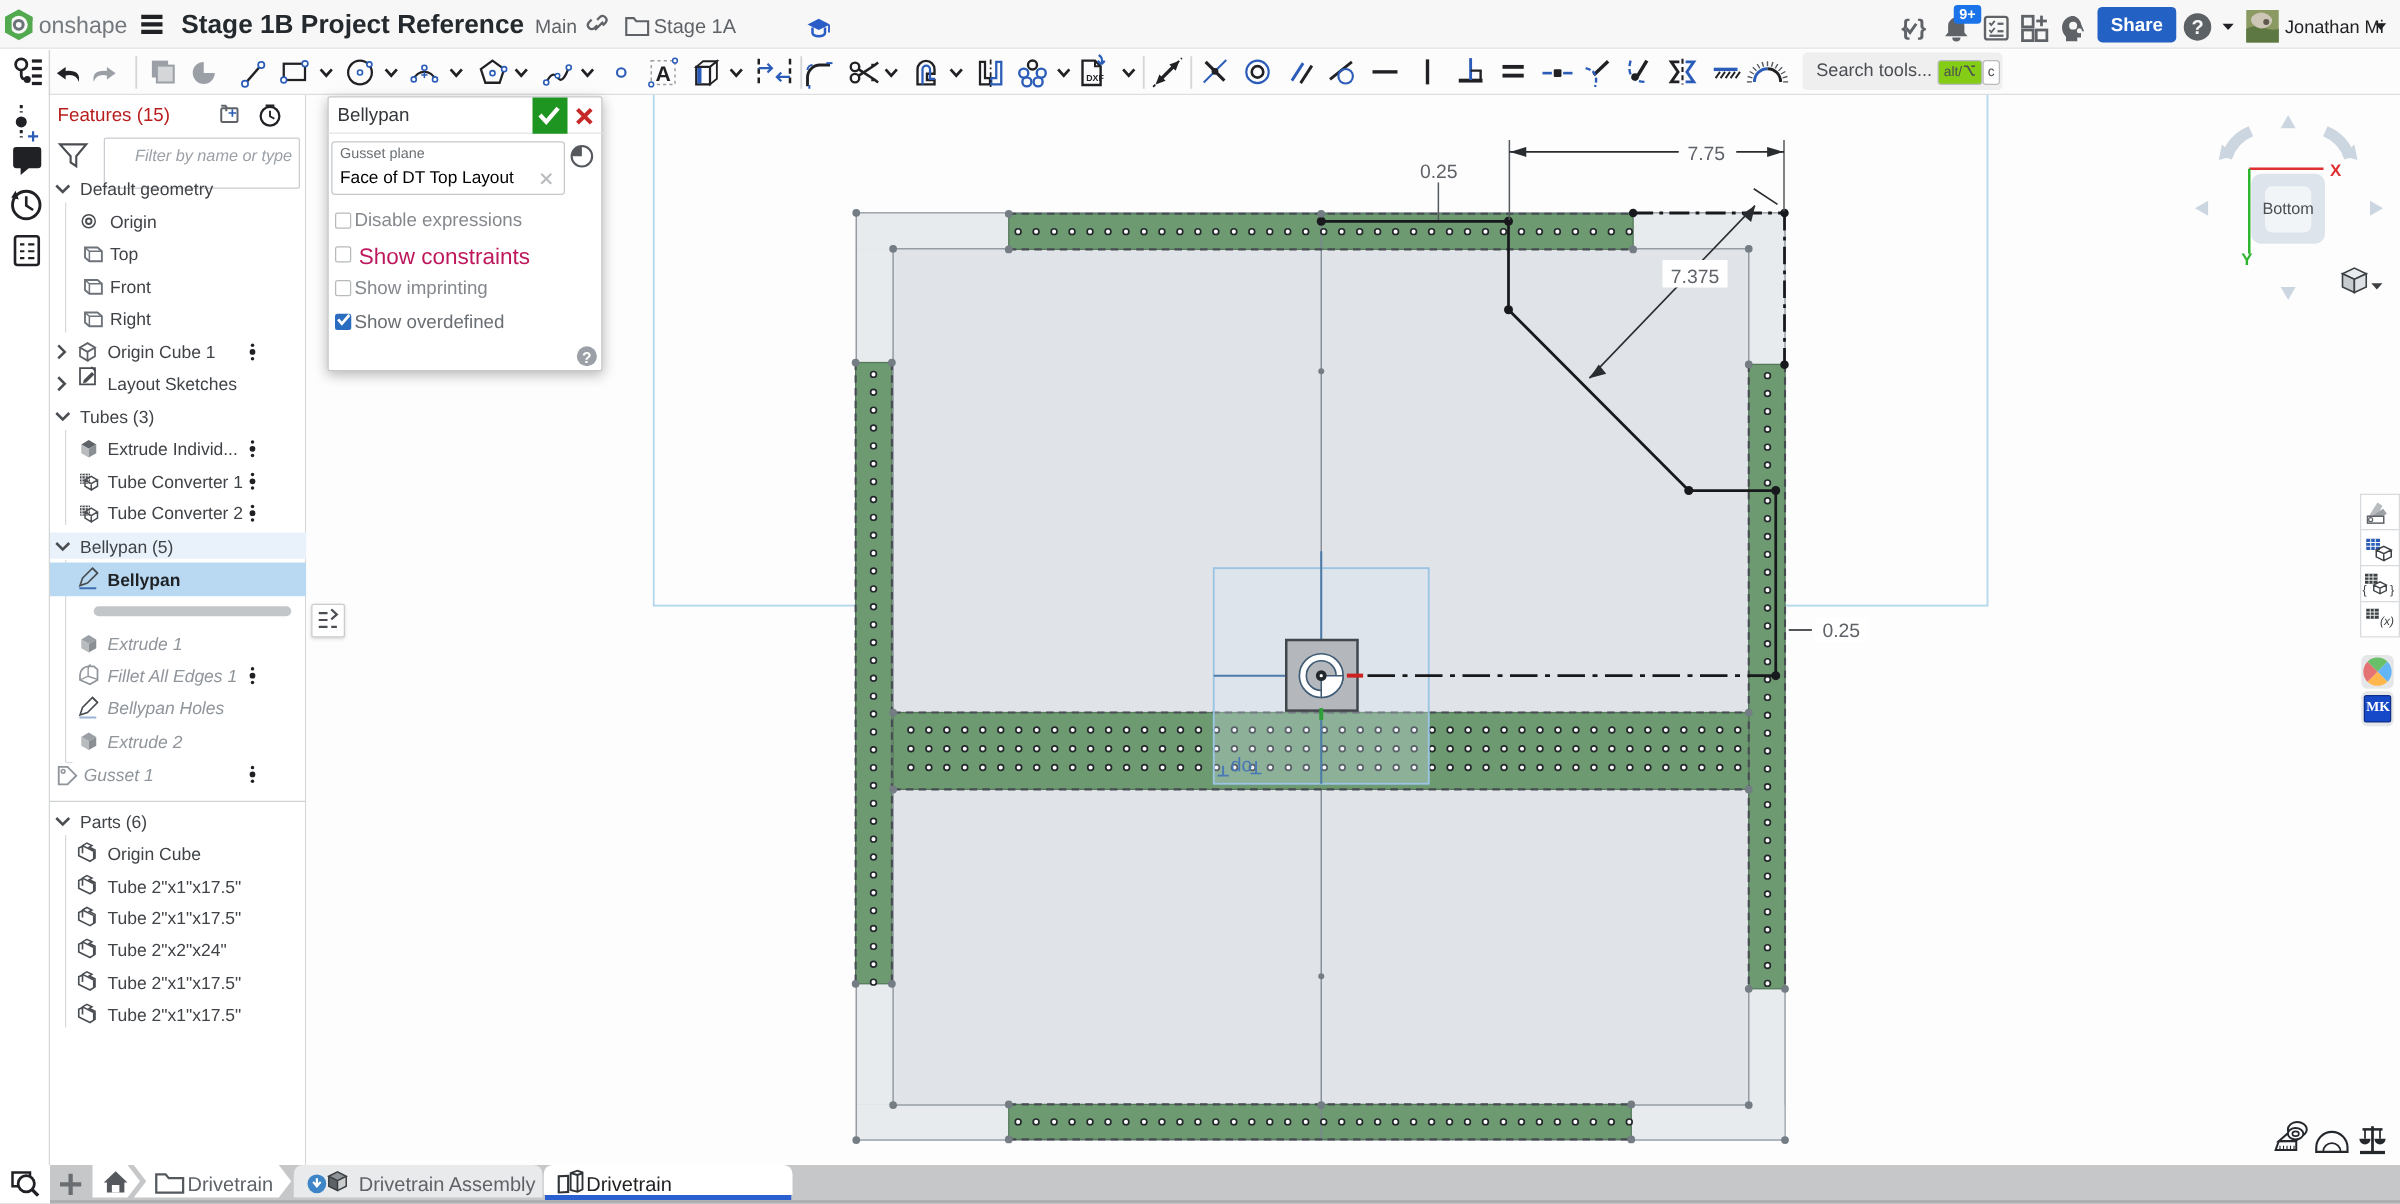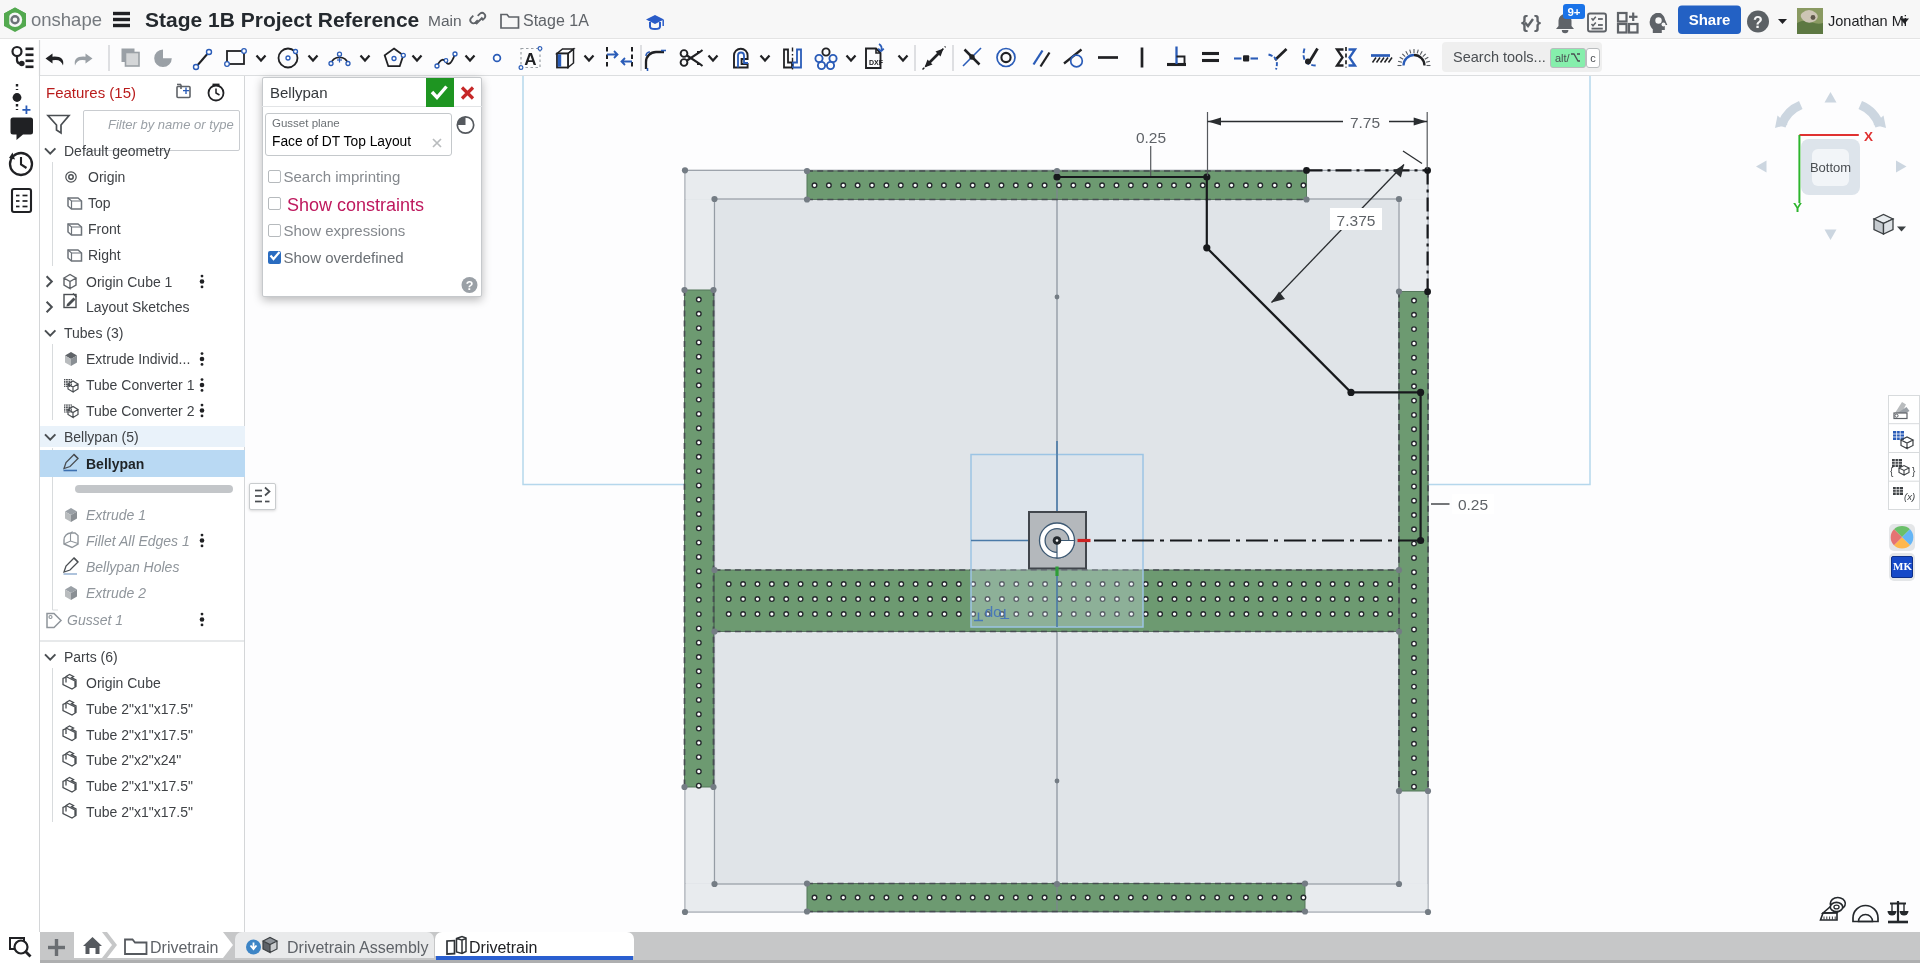--- a/index.html
+++ b/index.html
@@ -192,21 +192,21 @@
     <line x1="1414.0" y1="53.0" x2="1414.0" y2="49.0" stroke="#55595e" stroke-width="1.1" stroke-linecap="butt"></line>
     <line x1="1417.2" y1="53.4" x2="1418.3" y2="49.6" stroke="#55595e" stroke-width="1.1" stroke-linecap="butt"></line>
     <line x1="1420.2" y1="54.7" x2="1422.2" y2="51.2" stroke="#55595e" stroke-width="1.1" stroke-linecap="butt"></line>
     <line x1="1422.8" y1="56.7" x2="1425.7" y2="53.8" stroke="#55595e" stroke-width="1.1" stroke-linecap="butt"></line>
     <line x1="1424.8" y1="59.2" x2="1428.3" y2="57.2" stroke="#55595e" stroke-width="1.1" stroke-linecap="butt"></line>
     <line x1="1426.1" y1="62.3" x2="1429.9" y2="61.2" stroke="#55595e" stroke-width="1.1" stroke-linecap="butt"></line>
     <line x1="1426.5" y1="65.5" x2="1430.5" y2="65.5" stroke="#55595e" stroke-width="1.1" stroke-linecap="butt"></line>
   </svg>
 <div class="abs" style="left:1442px;top:42px;width:160px;height:30px;background:#efefef;border-radius:4px"></div>
 <div class="abs" style="left:1453px;top:49px;font-size:14.5px;color:#4a4e52">Search tools...</div>
-<div class="abs" style="left:1550px;top:47.5px;height:20px;padding:0 4px;background:#86efac;border:1px solid #b9bcbe;border-radius:3px;font-size:11px;color:#4a4e52;line-height:18px">alt/<svg width="11" height="11" viewBox="0 0 11 11" style="vertical-align:-1px">
+<div class="abs" style="left:1550px;top:47.5px;height:20px;padding:0 4px;background:#84cc16;border:1px solid #b9bcbe;border-radius:3px;font-size:11px;color:#4a4e52;line-height:18px">alt/<svg width="11" height="11" viewBox="0 0 11 11" style="vertical-align:-1px">
       <path d="M1 2 h3 l4 7 h2 M7 2 h3" stroke="#4a4e52" stroke-width="1.3" fill="none"></path>
     </svg></div>
 <div class="abs" style="left:1586px;top:47.5px;width:14px;height:20px;background:#fff;border:1px solid #b9bcbe;border-radius:3px;font-size:11px;color:#4a4e52;line-height:18px;text-align:center">c</div>
 <div class="abs" style="left:0;top:76px;width:40px;height:856px;background:#fff;border-right:1px solid #d4d6d8"></div>
 <svg style="position:absolute;left:0px;top:76px" width="40" height="150" viewBox="0 76 40 150">
     <line x1="17" y1="84" x2="17" y2="90" stroke="#202124" stroke-width="2.4" stroke-linecap="butt" stroke-dasharray="2.5 2.5"></line>
     <circle cx="17" cy="97.5" r="4.4" fill="#202124" stroke="none" stroke-width="1"></circle>
     <line x1="17" y1="104" x2="17" y2="110" stroke="#202124" stroke-width="2.4" stroke-linecap="butt" stroke-dasharray="2.5 2.5"></line>
     <text x="26.5" y="114.5" font-family="Liberation Sans, sans-serif" font-size="16" fill="#2a5cb8" font-weight="bold" font-style="normal" text-anchor="middle">+</text>
     <path d="M13 117.5 h17.5 a2.5 2.5 0 0 1 2.5 2.5 v12 a2.5 2.5 0 0 1 -2.5 2.5 h-7.5 l-6.5 5.5 v-5.5 h-3.5 a2.5 2.5 0 0 1 -2.5 -2.5 v-12 a2.5 2.5 0 0 1 2.5 -2.5 Z" fill="#202124" stroke="none" stroke-width="1.5"></path>
@@ -787,25 +787,25 @@
 <div class="abs" style="left:272px;top:117px;font-size:11.5px;color:#6b7074">Gusset plane</div>
 <div class="abs" style="left:272px;top:134px;font-size:13.8px;color:#000000">Face of DT Top Layout</div>
 <svg style="position:absolute;left:425px;top:130px" width="30" height="26" viewBox="425 130 30 26">
     <path d="M433 139 l8 8 M441 139 l-8 8" fill="none" stroke="#b9bcbe" stroke-width="1.7"></path>
   </svg>
 <svg style="position:absolute;left:450px;top:110px" width="30" height="30" viewBox="450 110 30 30">
     <circle cx="465.5" cy="125" r="8.2" fill="none" stroke="#55595e" stroke-width="1.7"></circle>
     <path d="M465.5 125 L465.5 116.8 A8.2 8.2 0 0 0 457.3 125 Z" fill="#55595e" stroke="none" stroke-width="1.5"></path>
   </svg>
 <div class="abs" style="left:267.5px;top:169.5px;width:13.5px;height:13.5px;background:#fff;border:1.5px solid #b6babd;border-radius:2px"></div>
-<div class="abs" style="left:283.5px;top:168.0px;font-size:15px;color:#85898e">Search imprinting</div>
+<div class="abs" style="left:283.5px;top:168.0px;font-size:15px;color:#85898e">Disable expressions</div>
 <div class="abs" style="left:267.5px;top:196.5px;width:13.5px;height:13.5px;background:#fff;border:1.5px solid #b6babd;border-radius:2px"></div>
 <div class="abs" style="left:287px;top:195.0px;font-size:18px;color:#be185d">Show constraints</div>
 <div class="abs" style="left:267.5px;top:223.5px;width:13.5px;height:13.5px;background:#fff;border:1.5px solid #b6babd;border-radius:2px"></div>
-<div class="abs" style="left:283.5px;top:222.0px;font-size:15px;color:#85898e">Show expressions</div>
+<div class="abs" style="left:283.5px;top:222.0px;font-size:15px;color:#85898e">Show imprinting</div>
 <div class="abs" style="left:267.5px;top:250.5px;width:13.5px;height:13.5px;background:#2a6cc0;border-radius:2px"></div>
 <svg style="position:absolute;left:265px;top:248px" width="22" height="20" viewBox="265 248 22 20">
     <path d="M270.5 255.5 l3 3.5 l6 -7" fill="none" stroke="#fff" stroke-width="2.2"></path>
   </svg>
 <div class="abs" style="left:283.5px;top:249.0px;font-size:15px;color:#6a6f74">Show overdefined</div>
 <svg style="position:absolute;left:455px;top:270px" width="30" height="30" viewBox="455 270 30 30">
     <circle cx="469.5" cy="285" r="8" fill="#9aa0a6" stroke="none" stroke-width="1"></circle>
     <text x="469.5" y="290" font-family="Liberation Sans, sans-serif" font-size="12.5" fill="#fff" font-weight="bold" font-style="normal" text-anchor="middle">?</text>
   </svg>
 <svg style="position:absolute;left:1745px;top:85px" width="175" height="160" viewBox="1745 85 175 160">

